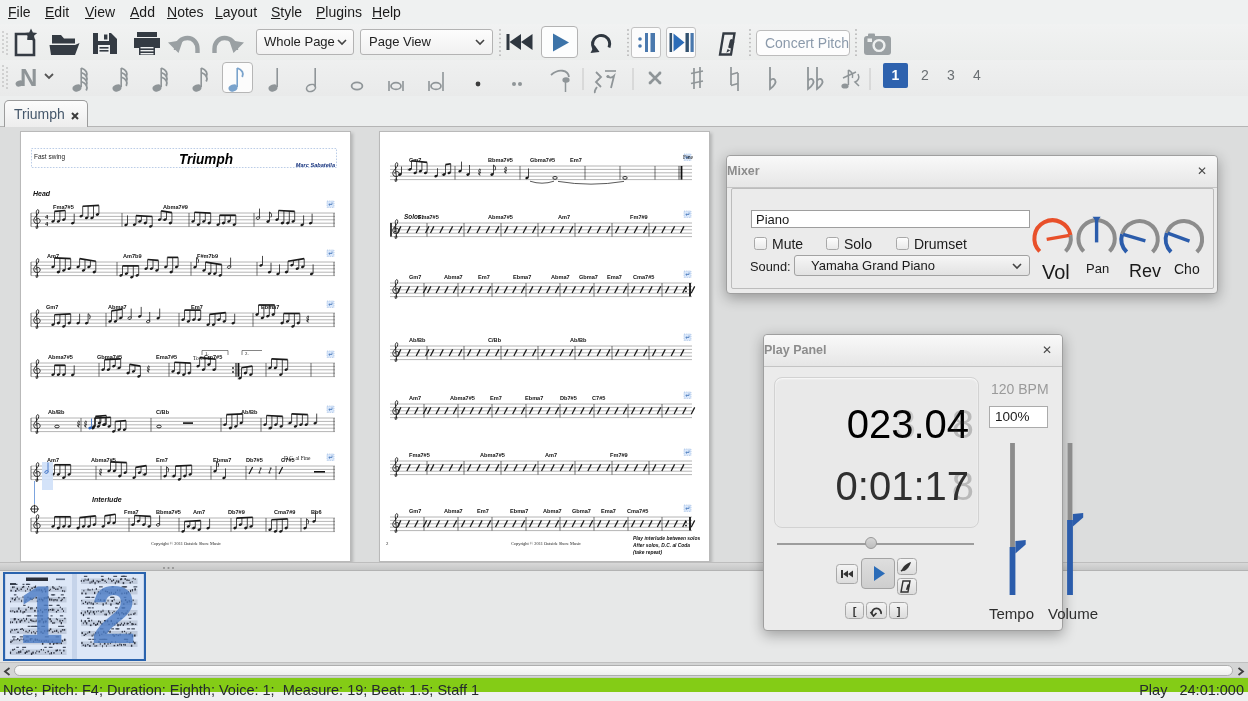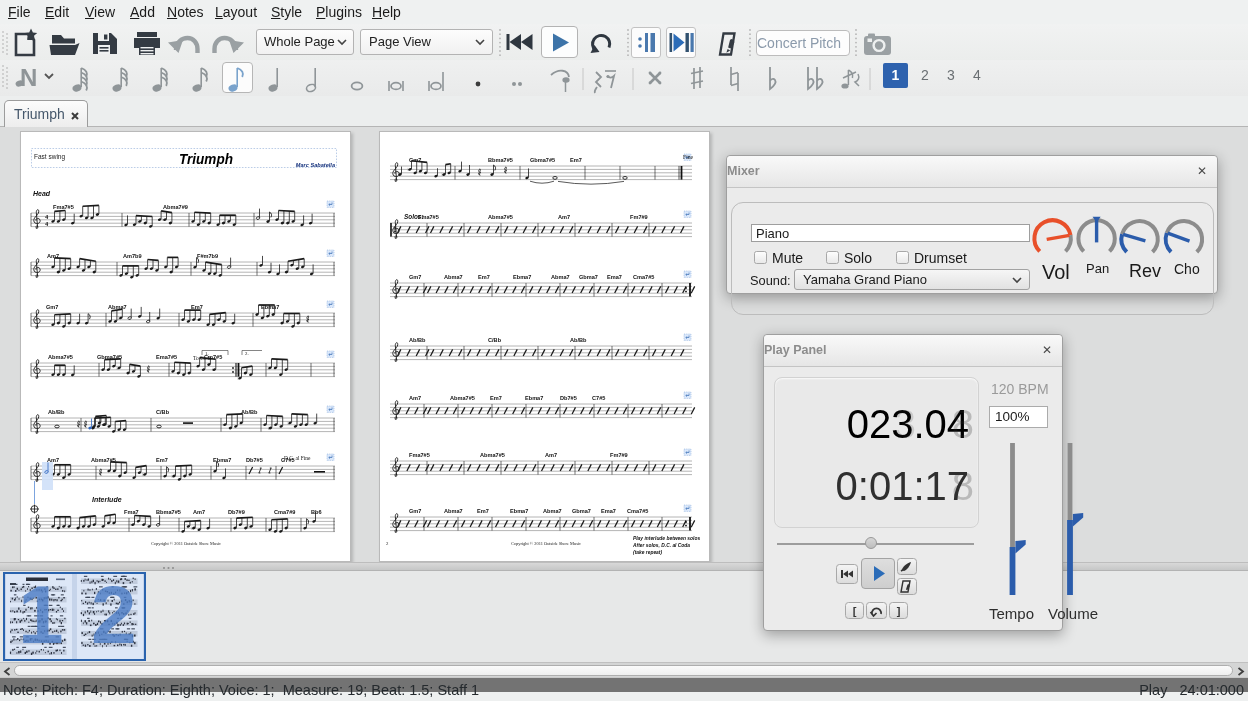--- a/index.html
+++ b/index.html
@@ -110,21 +110,21 @@
         <circle cx="8" cy="18" r="1.8" fill="#4978ad"></circle>
         <rect x="13" y="5" width="3" height="19" fill="#4978ad"></rect>
         <rect x="18.5" y="5" width="4.5" height="19" fill="#4978ad"></rect>
       </svg></div>
     <div class="abs" style="left:666px;top:3px;width:30px;height:31px;background:#fcfcfc;border:1px solid #c2c2c2;border-radius:3px"><svg width="28" height="29">
         <rect x="2.5" y="5" width="2.6" height="19" fill="#31516f"></rect>
         <path d="M6.5,5.5 l11,9 -11,9 z" fill="#2b6cb8"></path>
         <rect x="18.5" y="5" width="3.4" height="19" fill="#31516f"></rect>
         <rect x="23.5" y="5" width="3.2" height="19" fill="#4978ad"></rect>
       </svg></div>
-    <div class="abs" style="left:756px;top:6px;width:94px;height:26px;background:#fdfdfd;border:1px solid #bcbcbc;border-radius:4px;font-size:14px;color:#8b9aab;text-align:left;line-height:24px">Concert Pitch</div>
+    <div class="abs" style="left:756px;top:6px;width:94px;height:26px;background:#fdfdfd;border:1px solid #bcbcbc;border-radius:4px;font-size:14px;color:#8b9aab;text-align:right;line-height:24px">Concert Pitch</div>
   </div>
 <div class="abs" style="left:0;top:60px;width:1248px;height:36px;background:linear-gradient(#eff0f0,#e9eaea)">
     <div class="abs" style="left:222px;top:2px;width:31px;height:31px;background:#fcfcfc;border:1px solid #b6b6b6;border-radius:4px"></div>
     <svg class="abs" style="left:0;top:0" width="1248" height="36" viewBox="0 0 1248 36">
       <circle cx="3" cy="6" r="0.8" fill="#aaa"></circle>
       <circle cx="7" cy="8" r="0.8" fill="#aaa"></circle>
       <circle cx="3" cy="10" r="0.8" fill="#aaa"></circle>
       <circle cx="7" cy="12" r="0.8" fill="#aaa"></circle>
       <circle cx="3" cy="14" r="0.8" fill="#aaa"></circle>
       <circle cx="7" cy="16" r="0.8" fill="#aaa"></circle>
@@ -1858,39 +1858,39 @@
   </div>
 <div class="abs" style="left:0;top:662px;width:1248px;height:15px;background:#d4d5d5;border-top:1px solid #c0c0c0">
     <svg class="abs" style="left:3px;top:4px" width="9" height="9">
       <path d="M6.5,1 L2,4.5 L6.5,8" stroke="#3f3f3f" stroke-width="1.8" fill="none"></path>
     </svg>
     <svg class="abs" style="left:1236px;top:4px" width="9" height="9">
       <path d="M2.5,1 L7,4.5 L2.5,8" stroke="#3f3f3f" stroke-width="1.8" fill="none"></path>
     </svg>
     <div class="abs" style="left:14px;top:1.5px;width:1219px;height:11px;background:linear-gradient(#fbfbfb,#efefef);border:1px solid #aeaeae;border-radius:6px"></div>
   </div>
-<div class="abs" style="left:0;top:677px;width:1248px;height:15px;background:#737373;border-top:1px solid #c8c8c8">
+<div class="abs" style="left:0;top:677px;width:1248px;height:15px;background:#84cc16;border-top:1px solid #c8c8c8">
     <div class="abs" style="left:3px;top:4px;font-size:14.5px;color:#252a2e">Note; Pitch: F4; Duration: Eighth; Voice: 1;&nbsp; Measure: 19; Beat: 1.5; Staff 1</div>
     <div class="abs" style="right:4px;top:4px;font-size:14.5px;color:#252a2e">Play&nbsp;&nbsp; 24:01:000</div>
   </div>
 <div class="win" style="left:726px;top:155px;width:492px;height:139px">
     <div class="titlebar">
       <div class="t">Mixer</div>
       <div class="x">✕</div>
     </div>
-    <div class="abs" style="left:4px;top:46px;width:483px;height:113px;border:1px solid #bcbcbc;border-radius:12px">
+    <div class="abs" style="left:4px;top:32px;width:483px;height:101px;border:1px solid #bcbcbc;border-radius:2px">
       <div class="abs" style="left:19px;top:21px;width:279px;height:18px;background:#fff;border:1px solid #9e9e9e;font-size:13px;color:#1a1a1a;padding:1px 0 0 4px;line-height:15px">Piano</div>
       <div class="cb" style="left:22px;top:48px"></div>
       <div class="abs" style="left:40px;top:47px;font-size:14px;color:#1a1a1a">Mute</div>
       <div class="cb" style="left:94px;top:48px"></div>
       <div class="abs" style="left:112px;top:47px;font-size:14px;color:#1a1a1a">Solo</div>
       <div class="cb" style="left:164px;top:48px"></div>
       <div class="abs" style="left:182px;top:47px;font-size:14px;color:#1a1a1a">Drumset</div>
       <div class="abs" style="left:18px;top:70px;font-size:12.8px;color:#1a1a1a">Sound:</div>
-      <div class="abs" style="left:62px;top:66px;width:236px;height:21px;background:linear-gradient(#f6f6f6,#e2e2e2);border:1px solid #a2a2a2;border-radius:3px;font-size:13px;color:#1a1a1a;line-height:19px;padding-left:8px">Yamaha Grand Piano<svg class="abs" style="right:7px;top:7px" width="10" height="8">
+      <div class="abs" style="left:62px;top:66px;width:236px;height:21px;background:linear-gradient(#f6f6f6,#e2e2e2);border:1px solid #a2a2a2;border-radius:3px;font-size:13px;color:#1a1a1a;line-height:19px;padding-left:16px">Yamaha Grand Piano<svg class="abs" style="right:7px;top:7px" width="10" height="8">
           <path d="M1,1 l4,4 4,-4" stroke="#444" stroke-width="1.6" fill="none"></path>
         </svg></div>
     </div>
     <svg class="abs" style="left:0;top:0" width="490" height="137">
       <path d="M312.7,95.3 A18.2,18.2 0 1 1 343.5,79.2" stroke="#e8502a" stroke-width="4.0" fill="none"></path>
       <path d="M343.5,79.2 A18.2,18.2 0 0 1 338.5,95.3" stroke="#8c8c8c" stroke-width="4.0" fill="none"></path>
       <line x1="319.7" y1="83.4" x2="342.5" y2="79.4" stroke="#e8502a" stroke-width="3.4"></line>
       <path d="M356.7,95.3 A18.2,18.2 0 1 1 382.5,95.3" stroke="#8c8c8c" stroke-width="4.0" fill="none"></path>
       <line x1="369.6" y1="86.4" x2="369.6" y2="63.2" stroke="#2b5cab" stroke-width="3.4"></line>
       <path d="M365.6,60.7 h8 l-4,6 z" fill="#2b5cab"></path>

